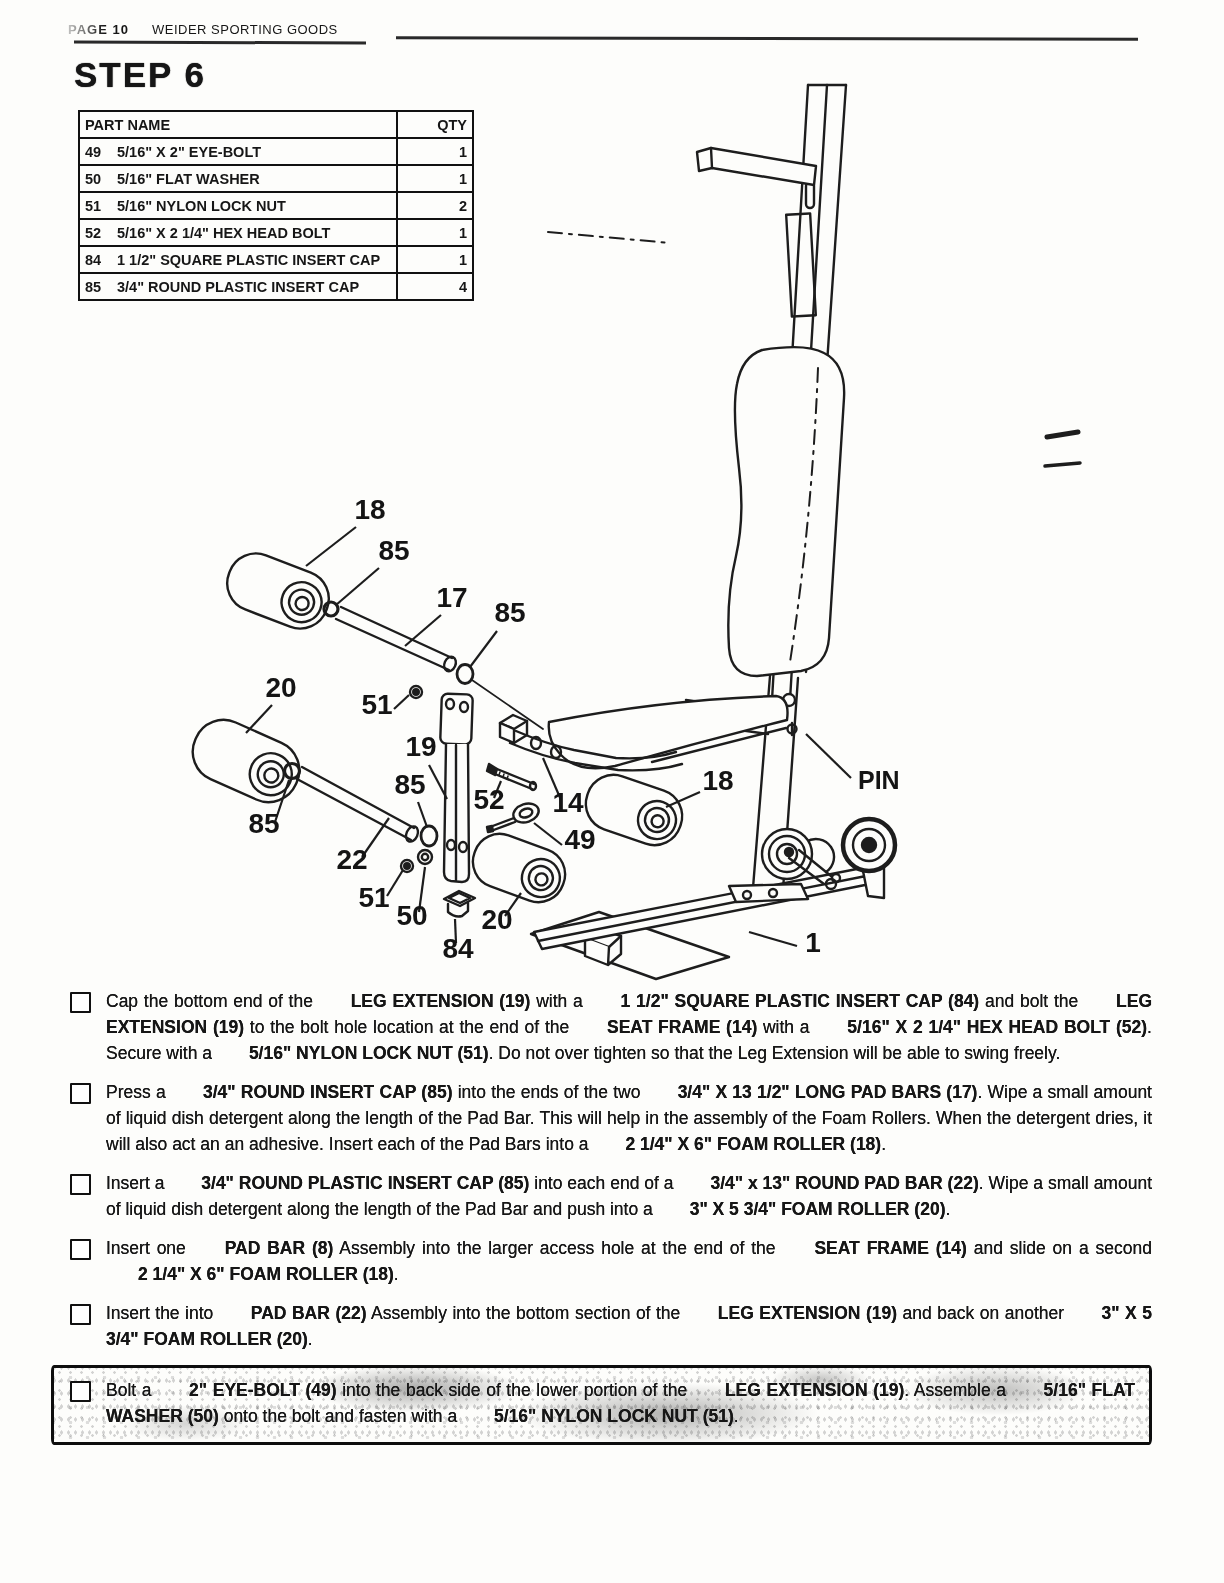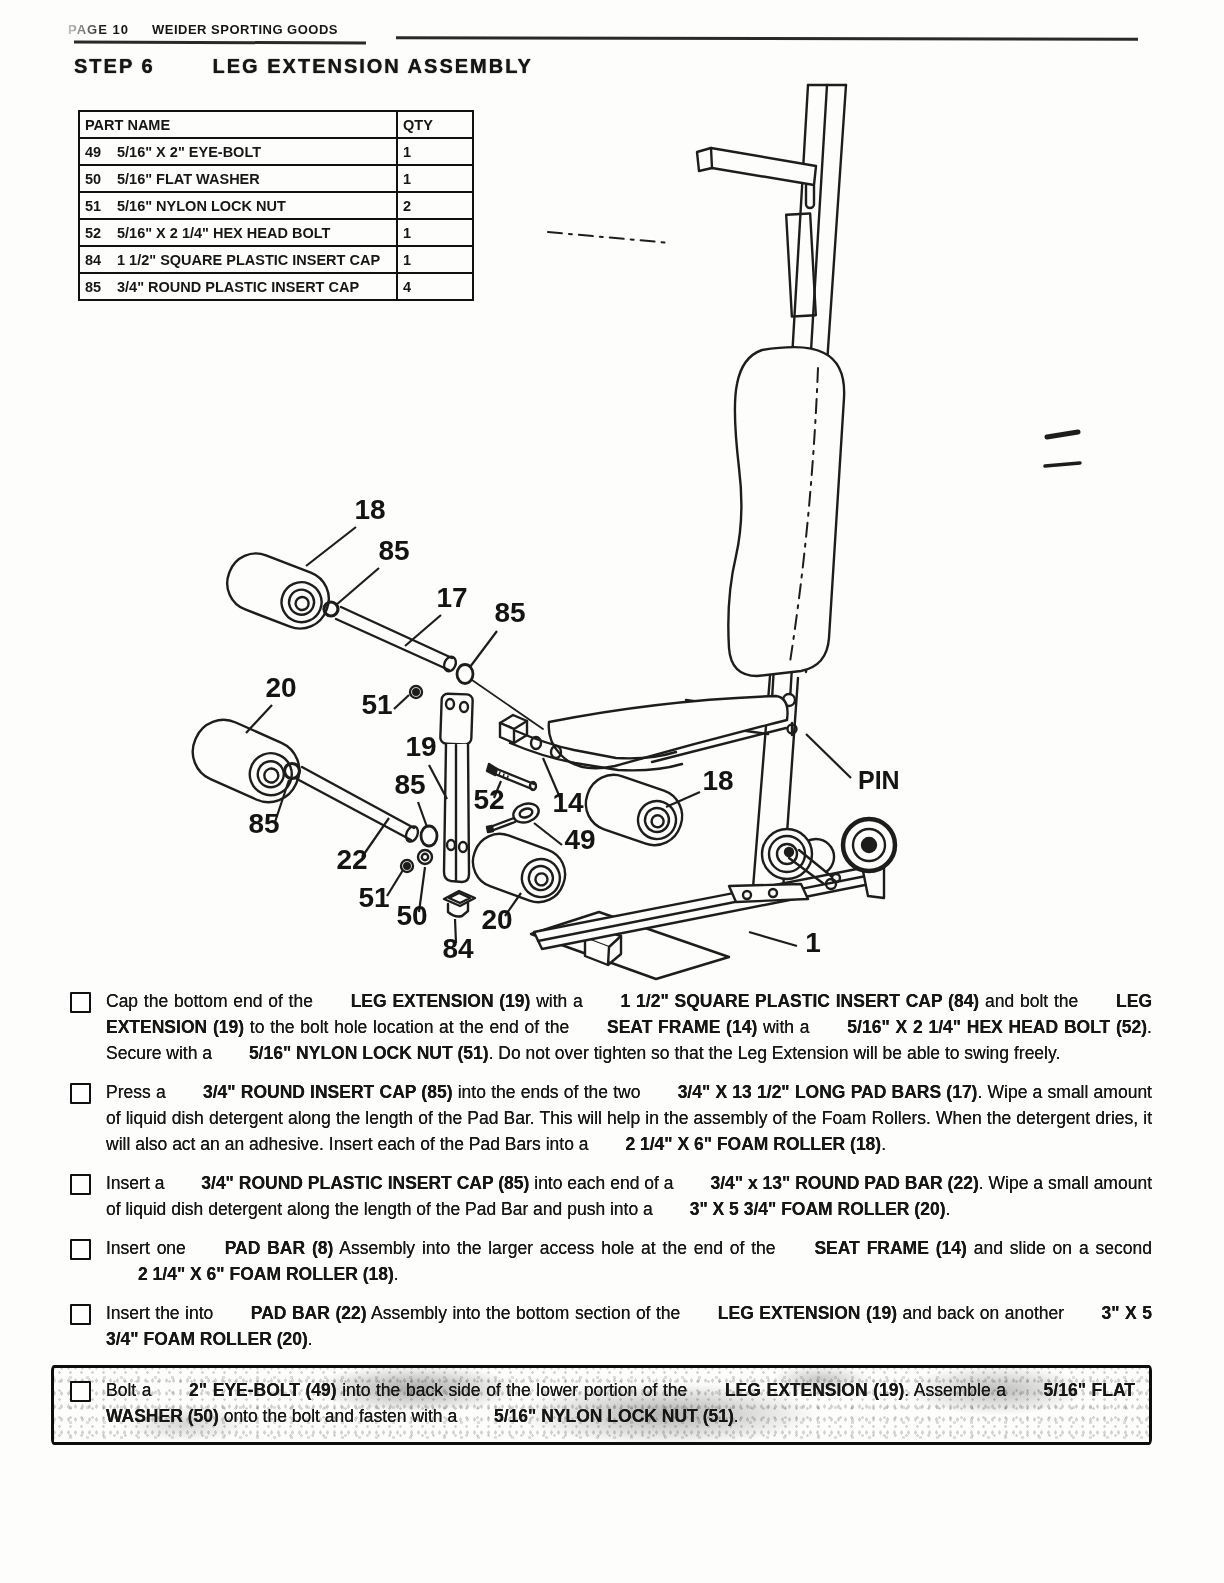--- a/index.html
+++ b/index.html
@@ -5,33 +5,33 @@
   html,body{margin:0;padding:0;background:#e8e8e4;}
   .page{
     position:relative;width:1224px;height:1583px;margin:0 auto;
     background:#fdfdfb;color:#161616;overflow:hidden;
     font-family:"Liberation Sans",sans-serif;
   }
   
   .hdr-label{position:absolute;left:68px;top:22px;font-size:13px;font-weight:bold;letter-spacing:1px;
     -webkit-mask-image:linear-gradient(90deg,rgba(0,0,0,.25),#000 60%);
     mask-image:linear-gradient(90deg,rgba(0,0,0,.25),#000 60%);}
-  .hdr-brand{position:absolute;left:152px;top:22px;font-size:13px;font-weight:bold;letter-spacing:.5px;}
+  .hdr-brand{position:absolute;left:152px;top:22px;font-size:13px;font-weight:normal;letter-spacing:.5px;}
   .rule-a{position:absolute;left:74px;top:41px;width:292px;height:3px;background:#2a2a2a;transform:rotate(.2deg);}
   .rule-b{position:absolute;left:396px;top:37px;width:742px;height:2.5px;background:#2a2a2a;transform:rotate(.1deg);}
   
   .title-row{position:absolute;left:74px;top:55px;display:flex;gap:58px;
-    font-size:20px;font-weight:900;letter-spacing:2px;text-shadow:0 0 1px #000;}
+    font-size:35px;font-weight:900;letter-spacing:2px;text-shadow:0 0 1px #000;}
   
   table.parts{position:absolute;left:78px;top:110px;width:396px;border-collapse:collapse;
     border:1px solid #4c1d95;z-index:3;background:#fdfdfb;}
   table.parts th,table.parts td{border:2px solid #111;font-size:14.5px;font-weight:bold;
     height:23px;padding:1px 5px;white-space:nowrap;}
   table.parts th:first-child{text-align:left;}
-  table.parts .qcol{width:64px;text-align:left;}
+  table.parts .qcol{width:64px;text-align:right;}
   table.parts td .num{display:inline-block;width:32px;}
   
   svg.diagram{position:absolute;left:0;top:0;z-index:1;}
   .co-label{font-family:"Liberation Sans",sans-serif;font-weight:800;fill:#141414;}
   
   .instr-wrap{position:absolute;left:70px;top:988px;width:1082px;z-index:2;}
   .instr{display:flex;align-items:flex-start;gap:15px;margin-bottom:13px;}
   .cb{flex:0 0 auto;width:17px;height:17px;border:2.4px solid #101010;margin-top:4px;background:#fff;border-radius:1px;}
   .instr p{margin:0;font-size:17.5px;line-height:26px;text-align:justify;text-shadow:0 0 .4px #1a1a1a;}
   .seg.i{}
@@ -58,21 +58,20 @@
 
 <div class="page">
 
   <span class="hdr-label">PAGE 10</span>
   <span class="hdr-brand">WEIDER SPORTING GOODS</span>
   <div class="rule-a"></div>
   <div class="rule-b"></div>
 
   <div class="title-row">
     <span>STEP 6</span>
-    <span>LEG EXTENSION ASSEMBLY</span>
   </div>
 
   <table class="parts">
     <thead>
       <tr>
         <th>PART NAME</th>
         <th class="qcol">QTY</th>
       </tr>
     </thead>
     <tbody id="parts-body">

